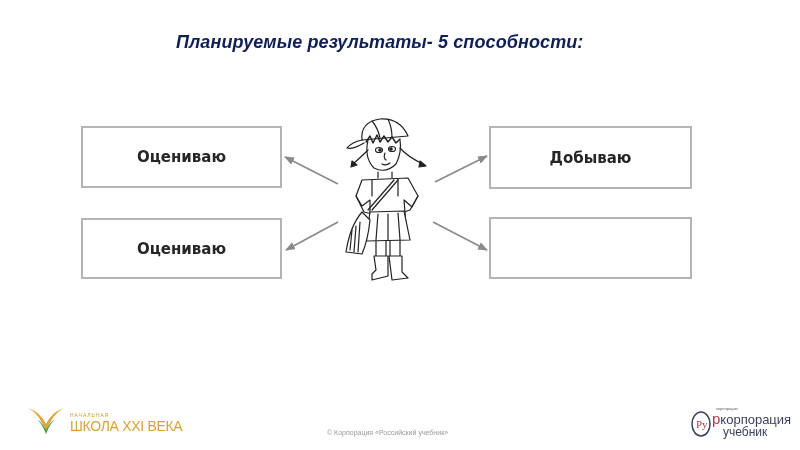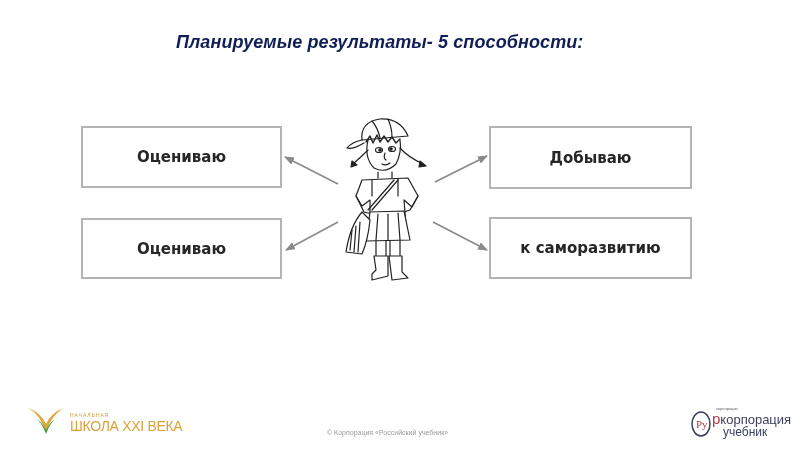--- a/index.html
+++ b/index.html
@@ -134,21 +134,20 @@
   <span>Оцениваю</span>
 </div>
 <div class="box" id="box-assess">
   <span>Оцениваю</span>
 </div>
 <div class="box" id="box-obtain">
   <span>Добываю</span>
 </div>
 <div class="box" id="box-ready">
   <div>
-    <span>к саморазвитию</span>
   </div>
 </div>
 
 <svg class="diagram-svg" viewBox="0 0 800 450">
   <defs>
     <marker id="ah" markerWidth="10" markerHeight="8" refX="9" refY="4" orient="auto" markerUnits="userSpaceOnUse">
       <path d="M0,0 L10,4 L0,8 Z" fill="#8a8a8a"></path>
     </marker>
   </defs>
   <g stroke="#8a8a8a" stroke-width="1.6" fill="none">

